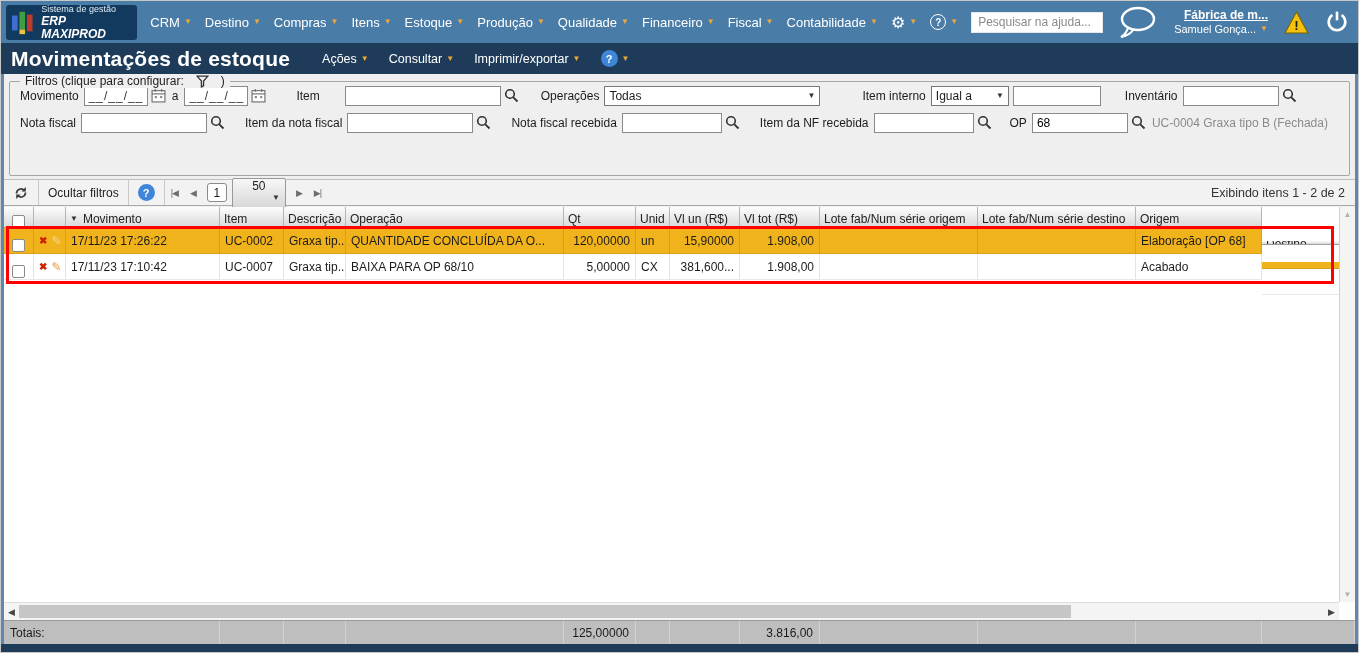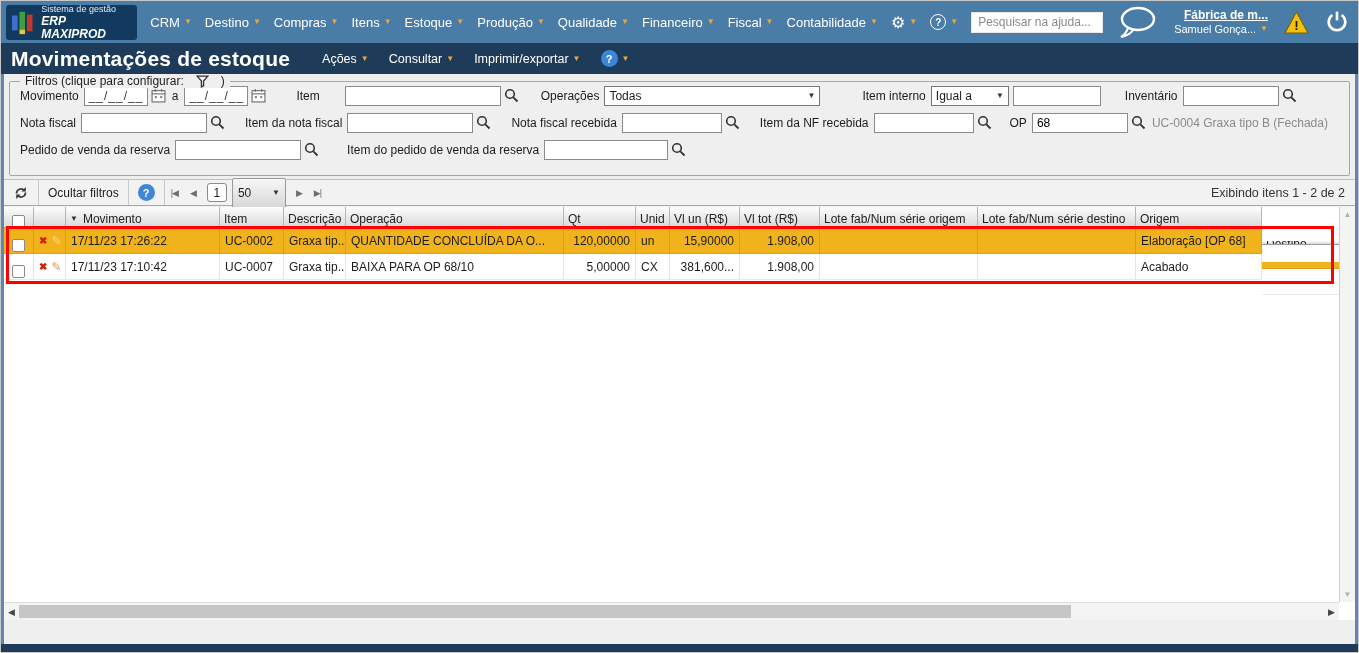--- a/index.html
+++ b/index.html
@@ -65,21 +65,21 @@
              border-top:1px solid #c0c0c0; border-bottom:1px solid #a9a9a9;
              display:flex; align-items:center; }
   .tb-sep { width:1px; height:100%; background:#c9c9c9; }
   .tb-btn { height:100%; display:flex; align-items:center; padding:0 9px; background:transparent;
             border:none; font-size:12px; font-family:"Liberation Sans",sans-serif; cursor:pointer; color:#1c1c1c; }
   .navarrow { color:#6e6e6e; font-size:9px; padding:0 6px; letter-spacing:-1px; cursor:pointer; }
   .pagebox { width:20px; height:19px; border:1px solid #8a8a8a; border-radius:3px; background:#fff;
              display:flex; align-items:center; justify-content:center; margin:0 5px; font-size:12px; }
   .sizesel { width:54px; height:30px; border:1px solid #999; border-radius:2px;
              background:linear-gradient(#f7f7f7,#d8d8d8); display:flex; align-items:center;
-             padding:0 5px; font-size:12px; margin-right:4px; }
+             padding:0 5px; font-size:12px; margin-right:4px;flex-direction:column; }
   .items-info { margin-left:auto; padding-right:10px; color:#333; font-size:12.5px; }
 
   
   .grid { position:absolute; top:133px; left:0; right:0; bottom:24px; background:#fff; }
   .ghead { display:flex; height:21px; }
   .hcell { background:linear-gradient(#fdfdfd,#d9d9d9); border-right:1px solid #b5b5b5;
            border-bottom:1px solid #9e9e9e; padding:3px 4px 0 4px; font-size:12px; color:#222;
            white-space:nowrap; overflow:hidden; display:flex; align-items:center; }
   .sorticon { font-size:8px; color:#333; margin-right:5px; }
   .c0{width:30px; justify-content:center;} .c1{width:32px;} .c2{width:154px;} .c3{width:64px;}
@@ -333,38 +333,20 @@
       <input class="inp" style="width: 96px;" value="68">
       <span class="icobtn">
         <svg width="15" height="15" viewBox="0 0 14 14">
             <circle cx="5.6" cy="5.6" r="4" fill="none" stroke="#333" stroke-width="1.5"></circle>
             <line x1="8.7" y1="8.7" x2="12.6" y2="12.6" stroke="#333" stroke-width="1.7"></line>
           </svg>
       </span>
       <span class="graynote">UC-0004 Graxa tipo B (Fechada)</span>
     </div>
 
-    <div class="frow">
-      <span class="lbl">Pedido de venda da reserva</span>
-      <input class="inp" style="width: 126px;">
-      <span class="icobtn">
-        <svg width="15" height="15" viewBox="0 0 14 14">
-            <circle cx="5.6" cy="5.6" r="4" fill="none" stroke="#333" stroke-width="1.5"></circle>
-            <line x1="8.7" y1="8.7" x2="12.6" y2="12.6" stroke="#333" stroke-width="1.7"></line>
-          </svg>
-      </span>
-      <span class="lbl ml28">Item do pedido de venda da reserva</span>
-      <input class="inp" style="width: 124px;">
-      <span class="icobtn">
-        <svg width="15" height="15" viewBox="0 0 14 14">
-            <circle cx="5.6" cy="5.6" r="4" fill="none" stroke="#333" stroke-width="1.5"></circle>
-            <line x1="8.7" y1="8.7" x2="12.6" y2="12.6" stroke="#333" stroke-width="1.7"></line>
-          </svg>
-      </span>
-    </div>
   </div>
 
   <div class="gridbar">
     <button class="tb-btn">
       <svg width="16" height="16" viewBox="0 0 16 16">
         <path d="M3.5 8.5a4.5 4.5 0 0 1 8-2.8" fill="none" stroke="#3a3a3a" stroke-width="1.7"></path>
         <polygon points="12.8,2 12.8,6.6 8.4,6.6" fill="#3a3a3a"></polygon>
         <path d="M12.5 7.5a4.5 4.5 0 0 1-8 2.8" fill="none" stroke="#3a3a3a" stroke-width="1.7"></path>
         <polygon points="3.2,14 3.2,9.4 7.6,9.4" fill="#3a3a3a"></polygon>
       </svg>
@@ -484,15 +466,29 @@
       <div class="dn">▼</div>
     </div>
     <div class="hscroll">
       <span class="harrow">◀</span>
       <div class="hthumb"></div>
       <div class="spacer"></div>
       <span class="harrow">▶</span>
     </div>
   </div>
 
+  <div class="totals">
+    <div class="tcell t0">Totais:</div>
+    <div class="tcell t1"></div>
+    <div class="tcell t2"></div>
+    <div class="tcell t3"></div>
+    <div class="tcell t4 num">125,00000</div>
+    <div class="tcell t5"></div>
+    <div class="tcell t6"></div>
+    <div class="tcell t7 num">3.816,00</div>
+    <div class="tcell t8"></div>
+    <div class="tcell t9"></div>
+    <div class="tcell t10"></div>
+    <div class="tcell t11"></div>
+  </div>
 </div>
 
 <div class="bottomstrip"></div>
 
 </body></html>

